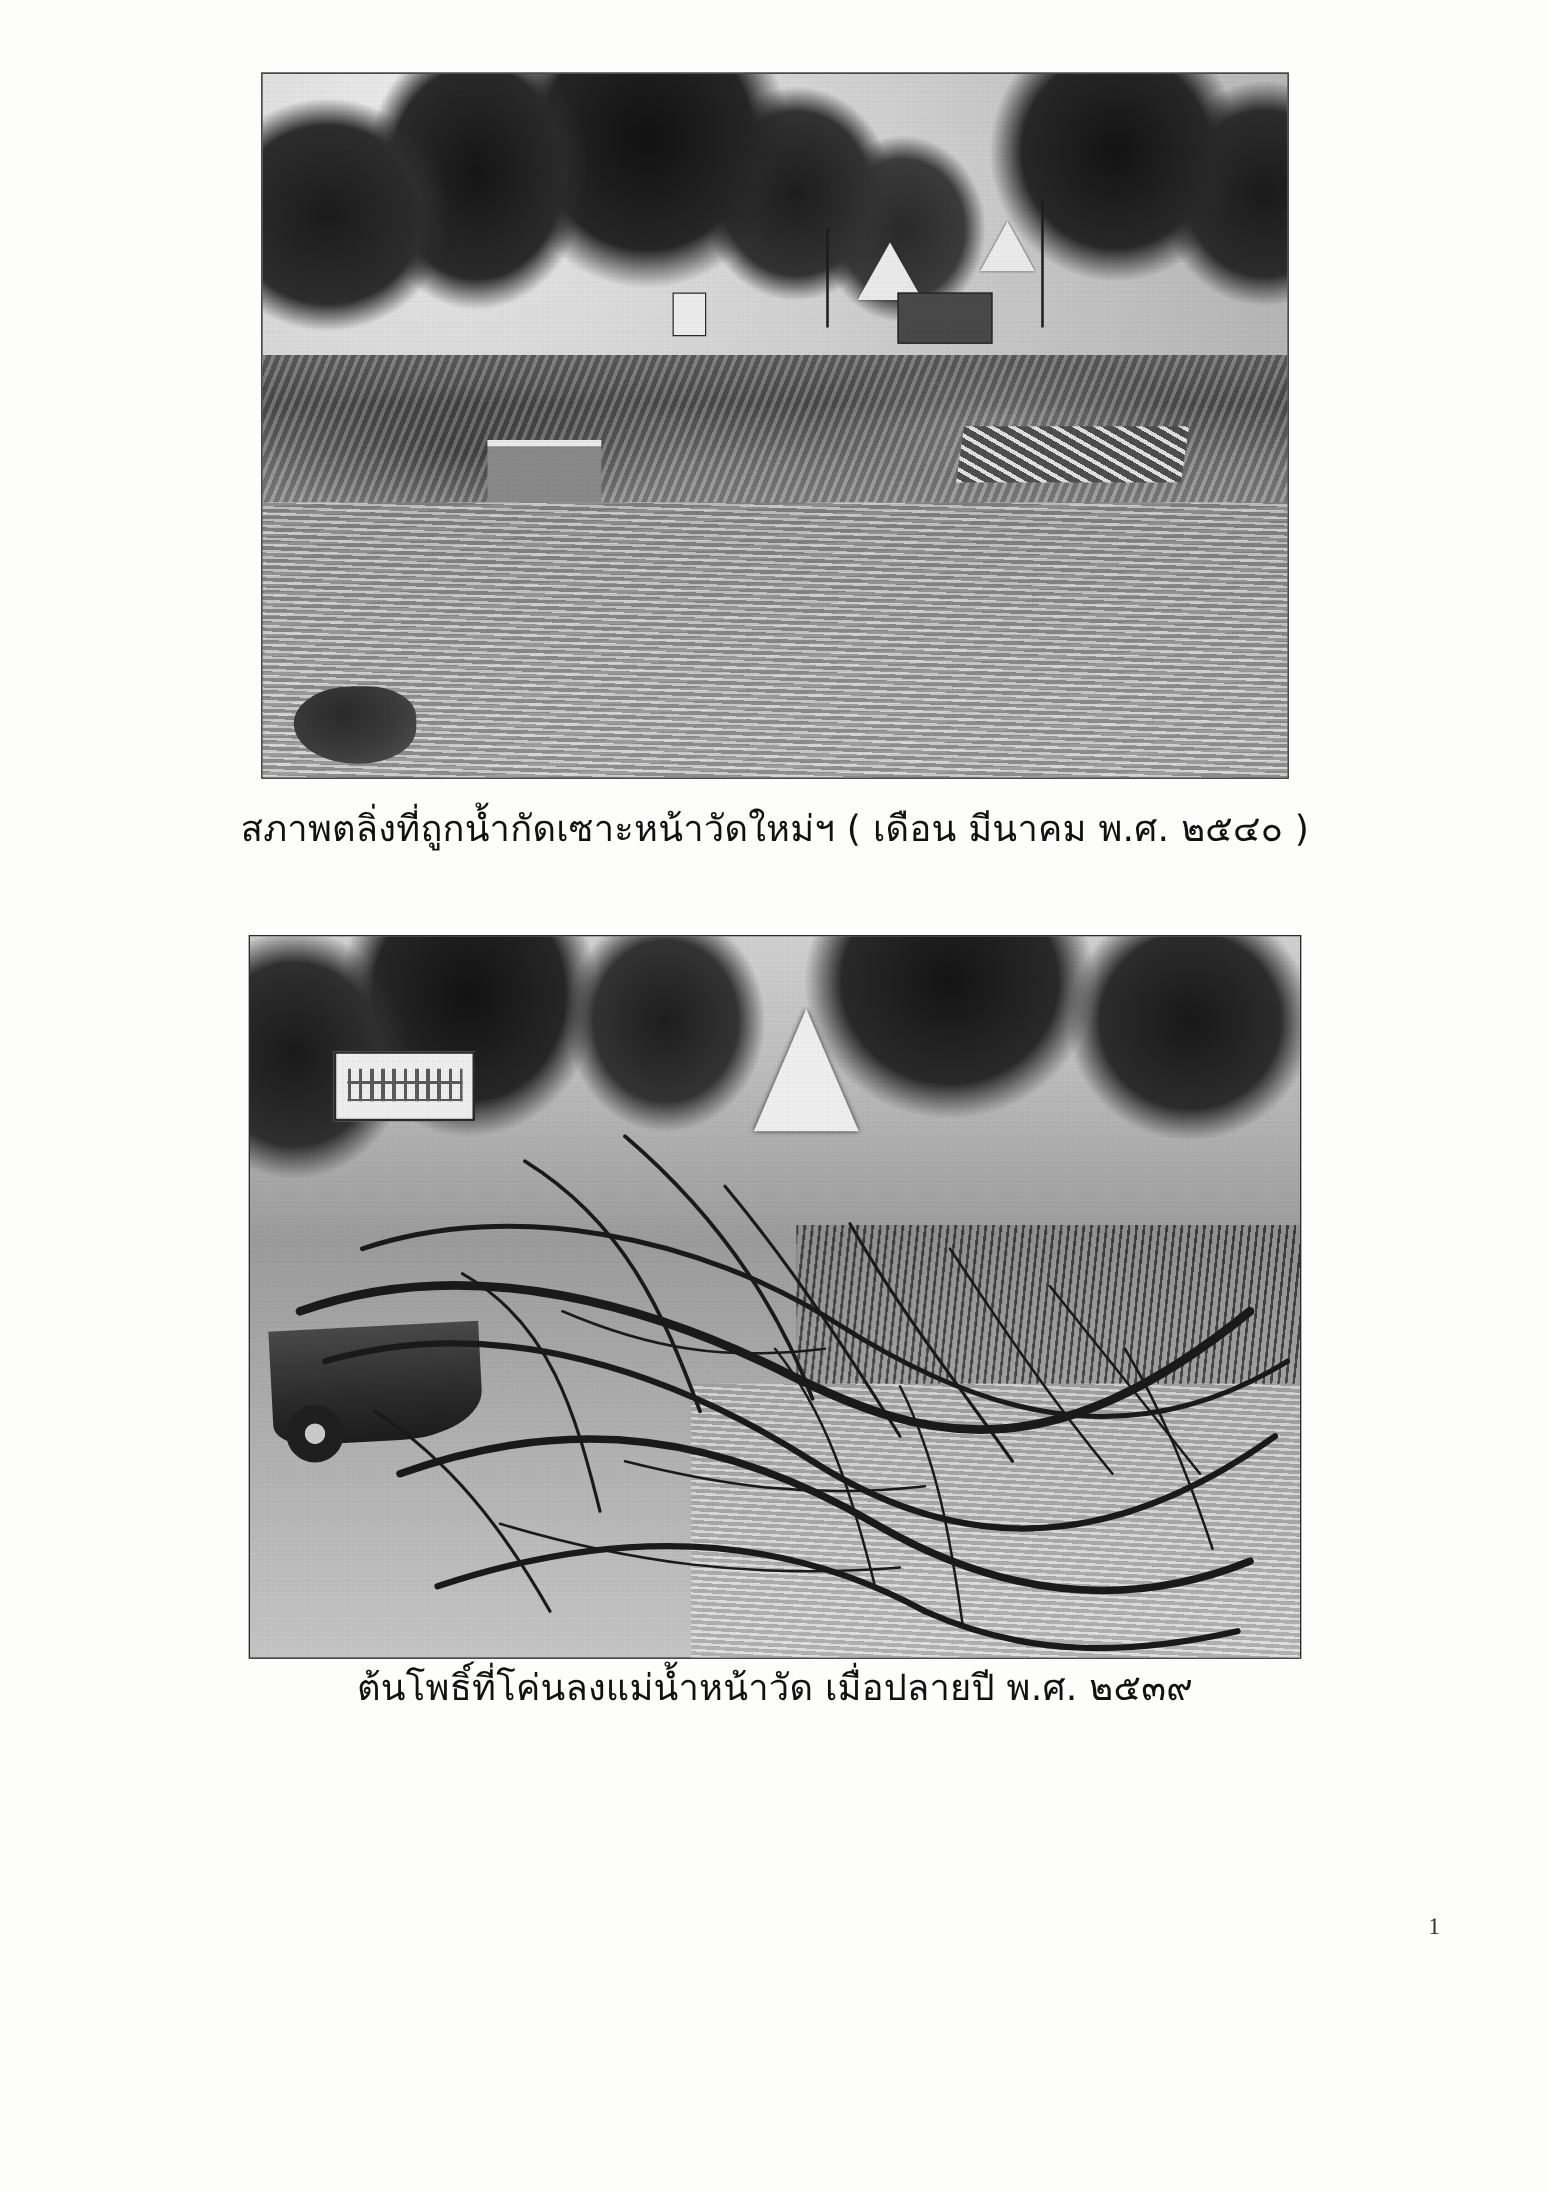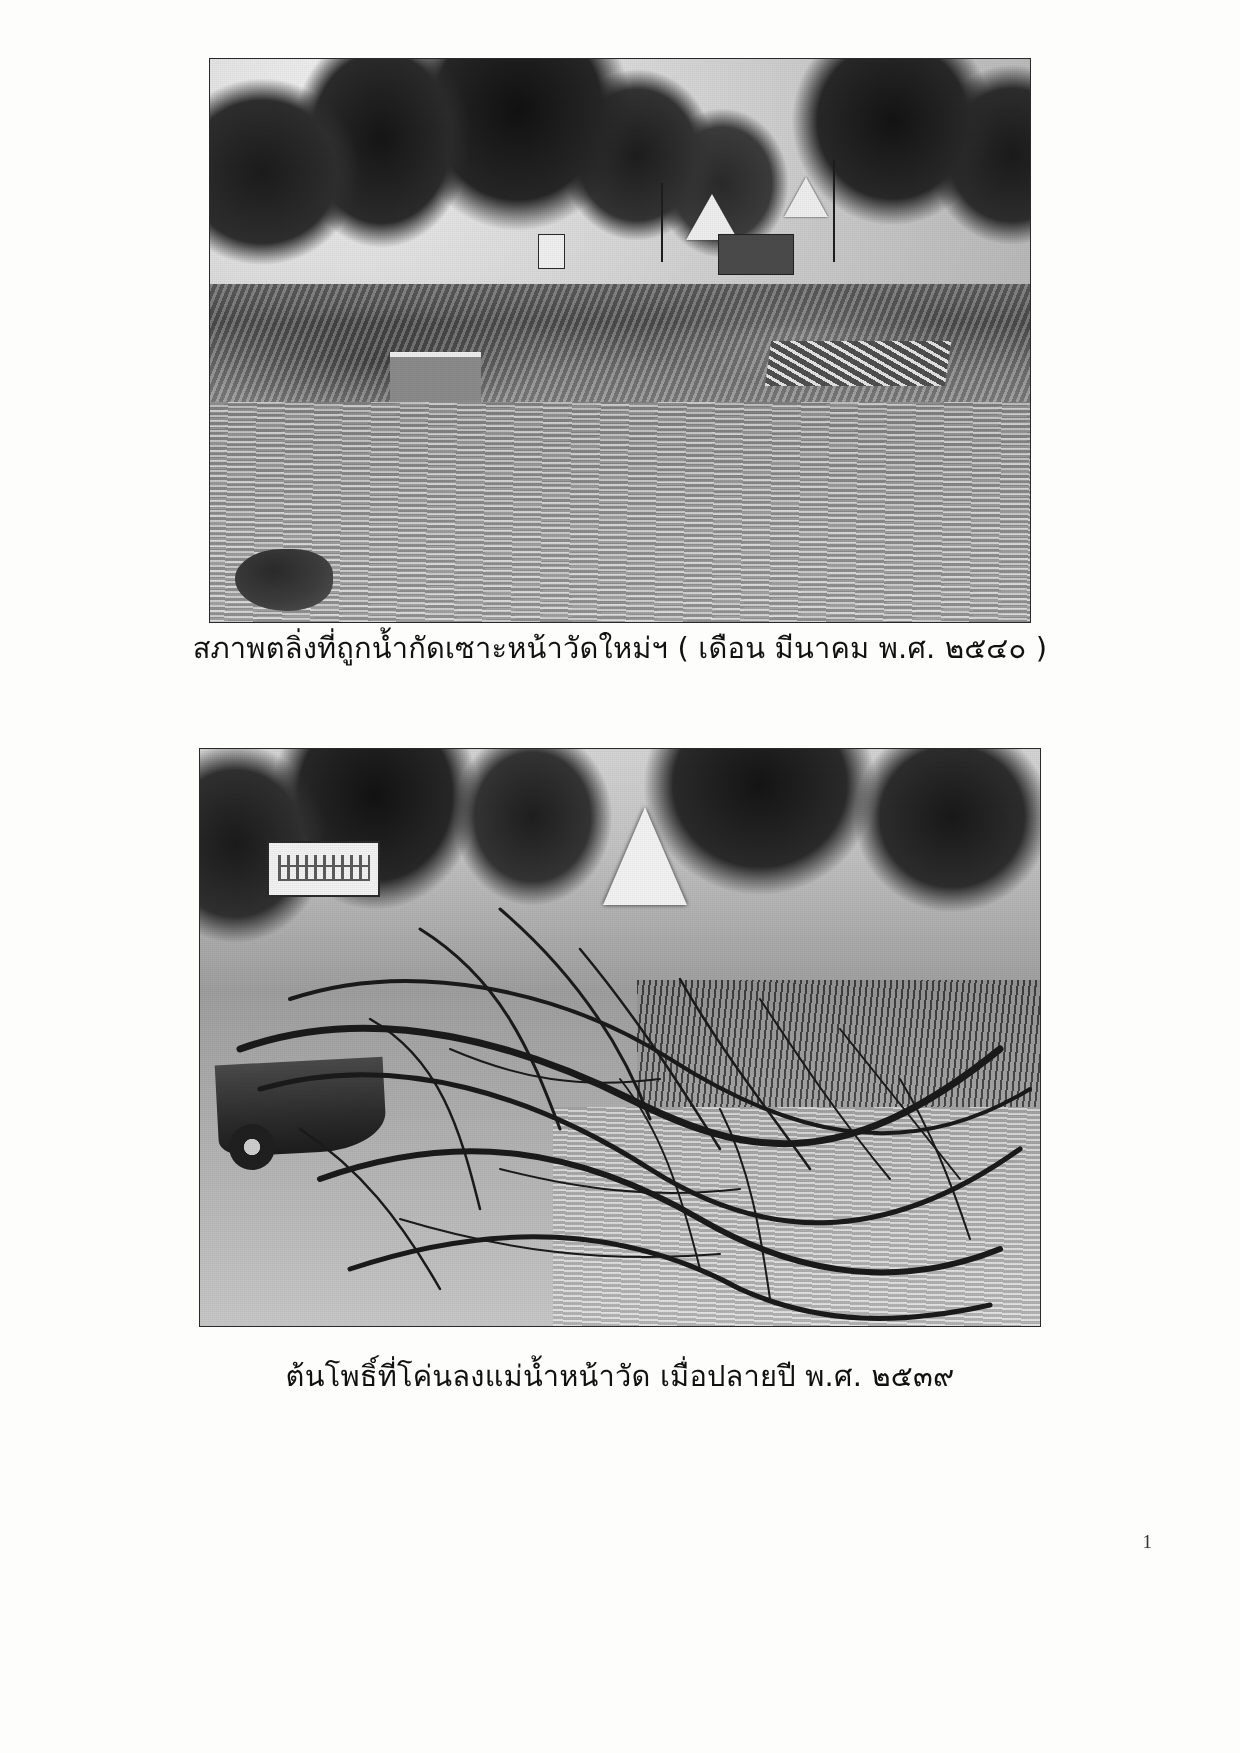--- a/index.html
+++ b/index.html
@@ -48,22 +48,22 @@
   }
 
   .caption {
     text-align: center;
     font-family: "DejaVu Sans", sans-serif;
     font-size: 29px;
     letter-spacing: 0.2px;
     color: #111;
     white-space: nowrap;
   }
-  .caption-1 { margin-top: 2px; }
-  .caption-2 { margin-top: 26px; }
+  .caption-1 { margin-top: 17px; }
+  .caption-2 { }
 
   .page-number {
     position: absolute;
     right: 88px;
     bottom: 200px;
     font-family: "Liberation Serif", serif;
     font-size: 19px;
     color: #333;
   }
 

